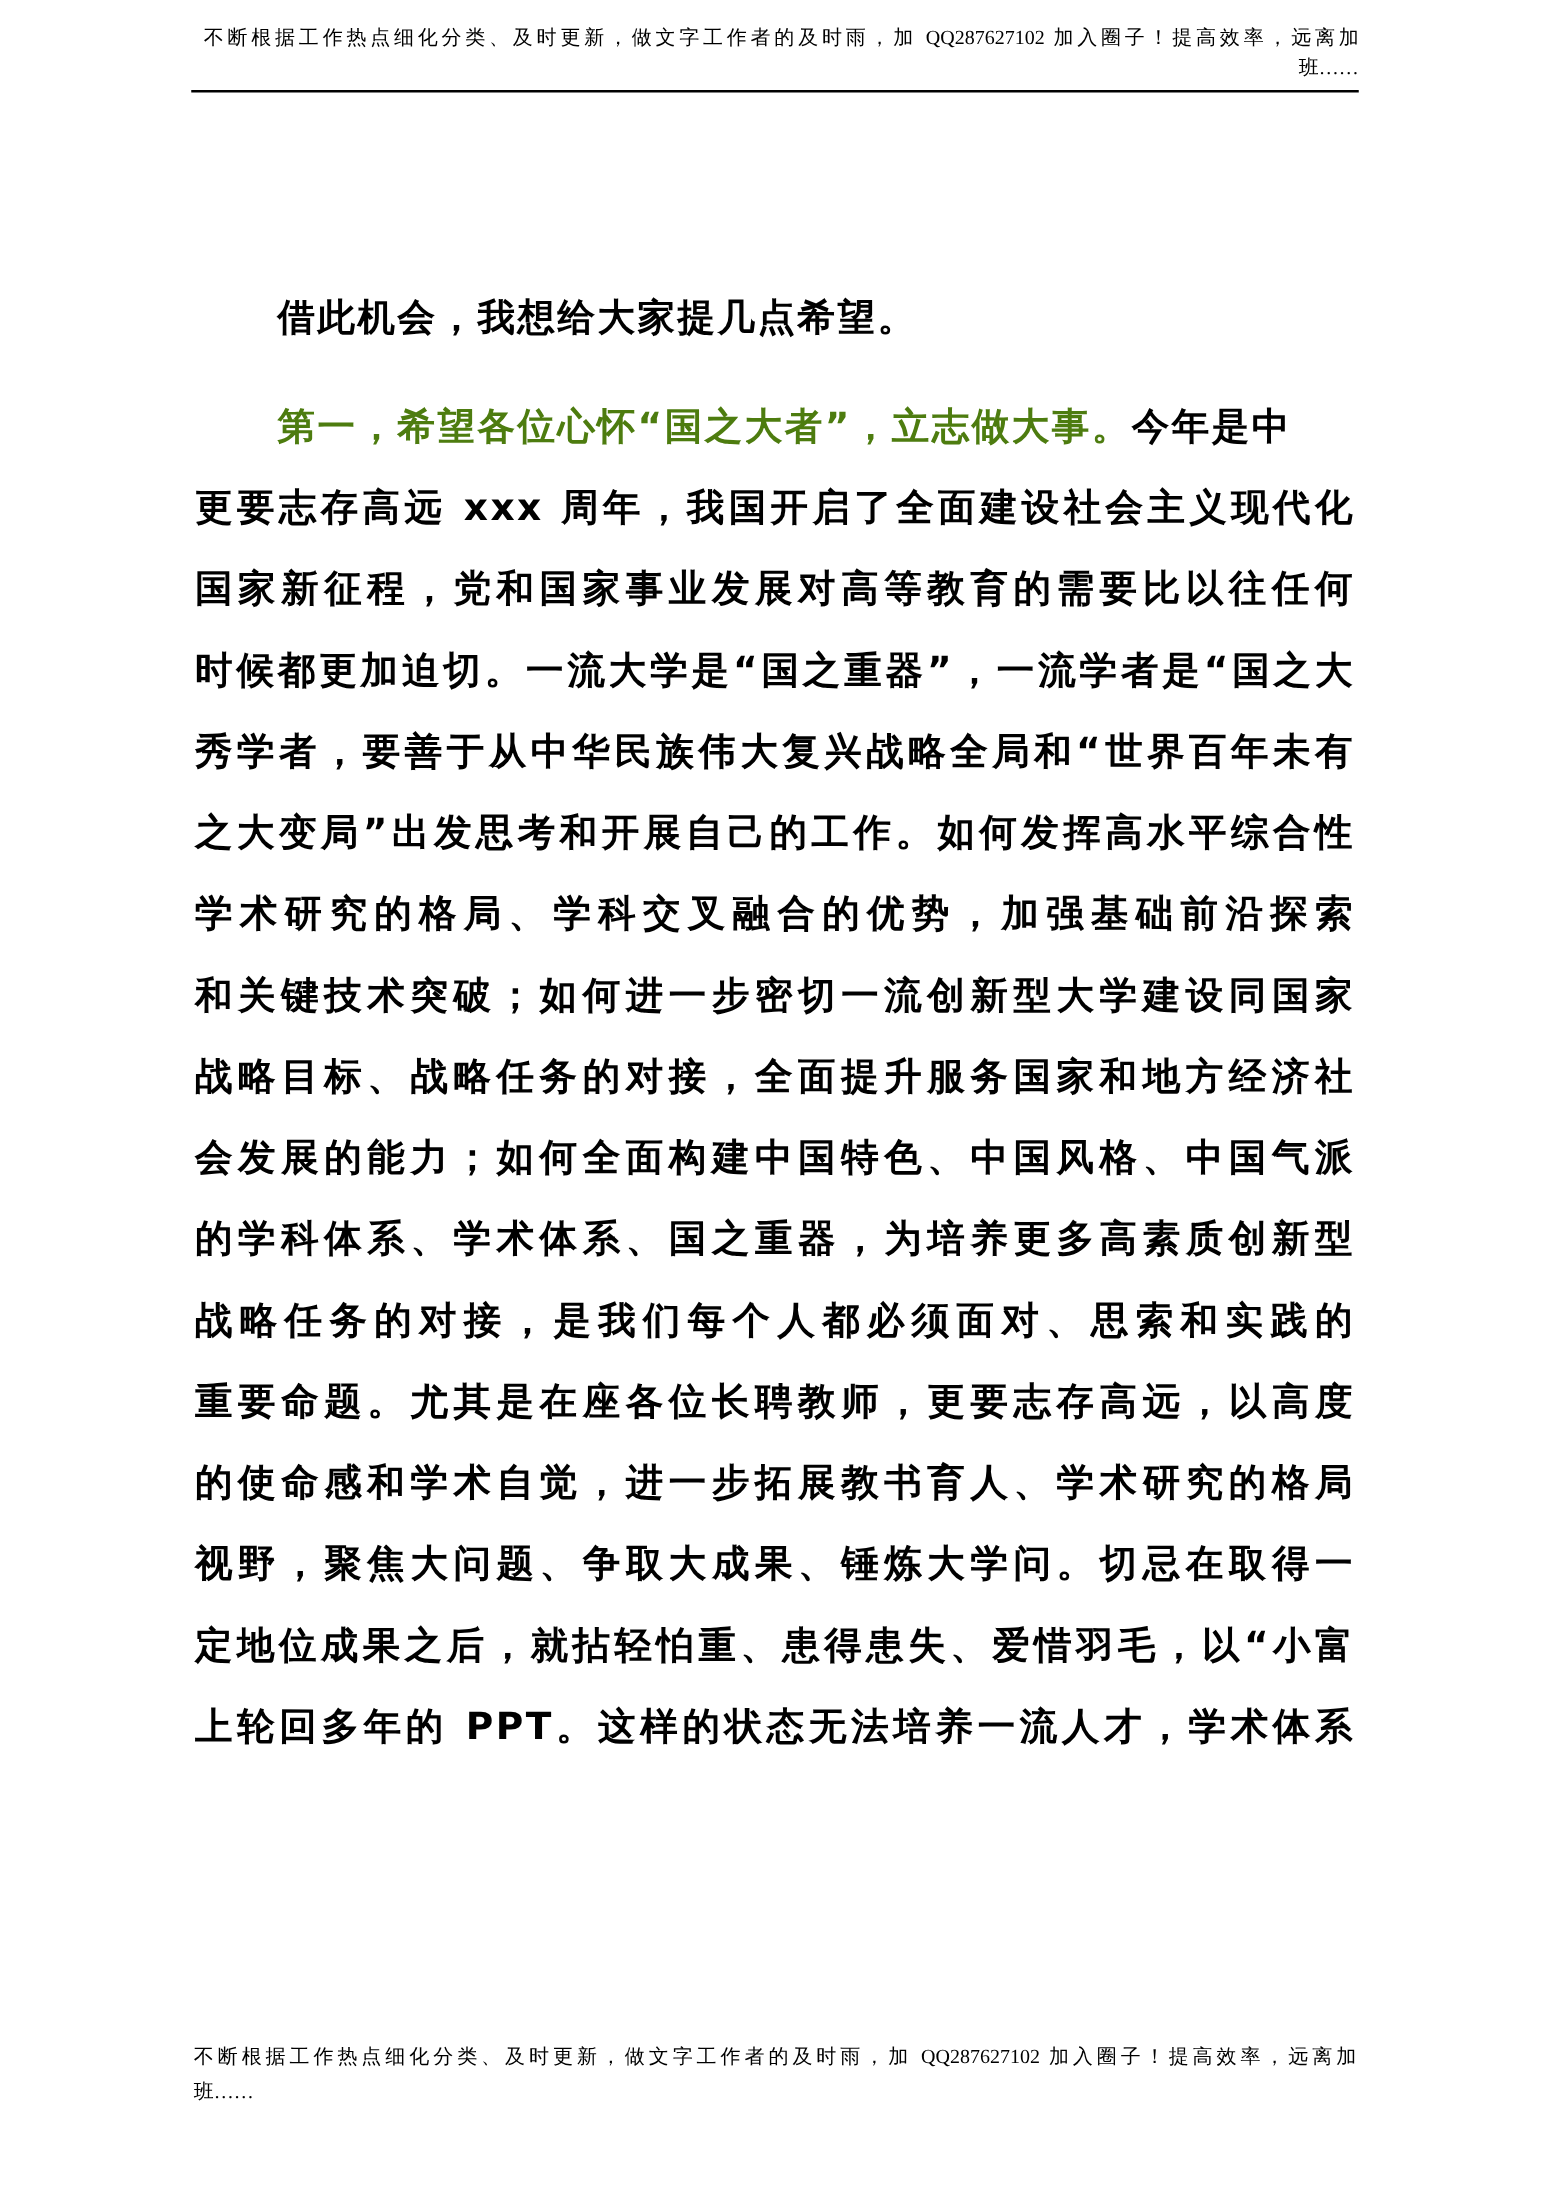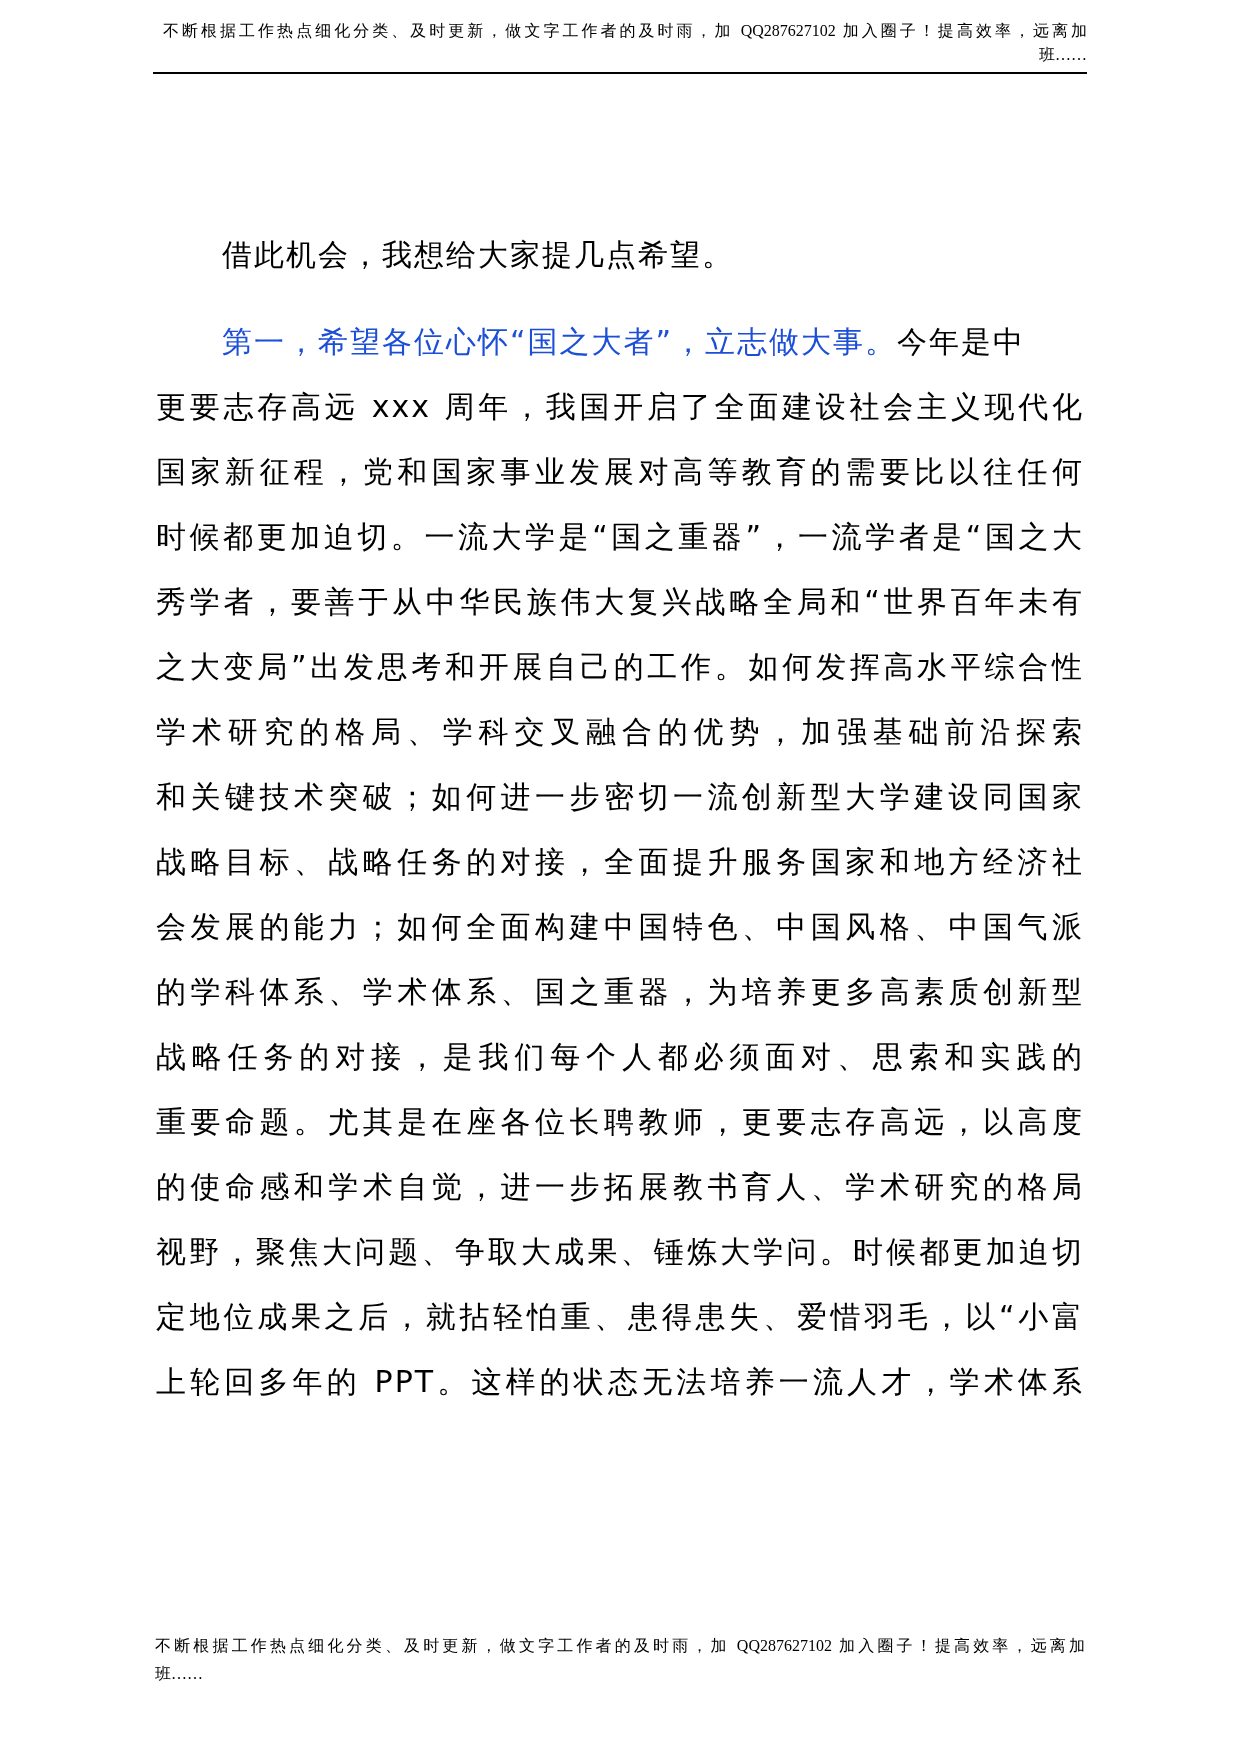--- a/index.html
+++ b/index.html
@@ -2,25 +2,25 @@
 <html><head>
 <meta charset="utf-8">
 <style>
   html, body { margin: 0; padding: 0; background: #ffffff; }
   body { width: 1240px; height: 1754px; position: relative; overflow: hidden; font-family: "DejaVu Sans", "Liberation Sans", sans-serif; color: #000; }
   .header { position: absolute; left: 153px; top: 18px; width: 934px; }
   .header-line1 { font-family: "Liberation Serif", "DejaVu Serif", serif; font-size: 16px; line-height: 26px; text-align: justify; text-align-last: justify; white-space: nowrap; overflow: hidden; padding-left: 10px; }
   .header-line2 { font-family: "Liberation Serif", "DejaVu Serif", serif; font-size: 16px; line-height: 22px; text-align: right; }
   .header-rule { position: absolute; left: 153px; top: 72px; width: 934px; height: 2px; background: #000; }
   .body-text { position: absolute; left: 156px; top: 222px; width: 928px; }
-  .para { margin: 0; }
+  .para { margin: 0; font-weight: bold; }
   .para + .para { margin-top: 22px; }
   .line { font-size: 30px; line-height: 65px; height: 65px; white-space: nowrap; text-align: justify; text-align-last: justify; letter-spacing: 2px; }
   .line.indent { padding-left: 66px; text-align: left; text-align-last: left; }
-  .hl { color: #1d4ed8; }
+  .hl { color: #4d7c0f; }
   .footer { position: absolute; left: 155px; top: 1632px; width: 930px; font-family: "Liberation Serif", "DejaVu Serif", serif; font-size: 16px; line-height: 28px; }
   .footer-line1 { white-space: nowrap; text-align: justify; text-align-last: justify; }
 </style>
 </head>
 <body>
 
 <div class="header">
   <div class="header-line1">不断根据工作热点细化分类、及时更新，做文字工作者的及时雨，加 QQ287627102 加入圈子！提高效率，远离加</div>
   <div class="header-line2">班……</div>
 </div>
@@ -38,21 +38,21 @@
     <div class="line">秀学者，要善于从中华民族伟大复兴战略全局和“世界百年未有</div>
     <div class="line">之大变局”出发思考和开展自己的工作。如何发挥高水平综合性</div>
     <div class="line">学术研究的格局、学科交叉融合的优势，加强基础前沿探索</div>
     <div class="line">和关键技术突破；如何进一步密切一流创新型大学建设同国家</div>
     <div class="line">战略目标、战略任务的对接，全面提升服务国家和地方经济社</div>
     <div class="line">会发展的能力；如何全面构建中国特色、中国风格、中国气派</div>
     <div class="line">的学科体系、学术体系、国之重器，为培养更多高素质创新型</div>
     <div class="line">战略任务的对接，是我们每个人都必须面对、思索和实践的</div>
     <div class="line">重要命题。尤其是在座各位长聘教师，更要志存高远，以高度</div>
     <div class="line">的使命感和学术自觉，进一步拓展教书育人、学术研究的格局</div>
-    <div class="line">视野，聚焦大问题、争取大成果、锤炼大学问。时候都更加迫切</div>
+    <div class="line">视野，聚焦大问题、争取大成果、锤炼大学问。切忌在取得一</div>
     <div class="line">定地位成果之后，就拈轻怕重、患得患失、爱惜羽毛，以“小富</div>
     <div class="line">上轮回多年的 PPT。这样的状态无法培养一流人才，学术体系</div>
   </div>
 </div>
 
 <div class="footer">
   <div class="footer-line1">不断根据工作热点细化分类、及时更新，做文字工作者的及时雨，加 QQ287627102 加入圈子！提高效率，远离加</div>
   <div class="footer-line2">班……</div>
 </div>
 

